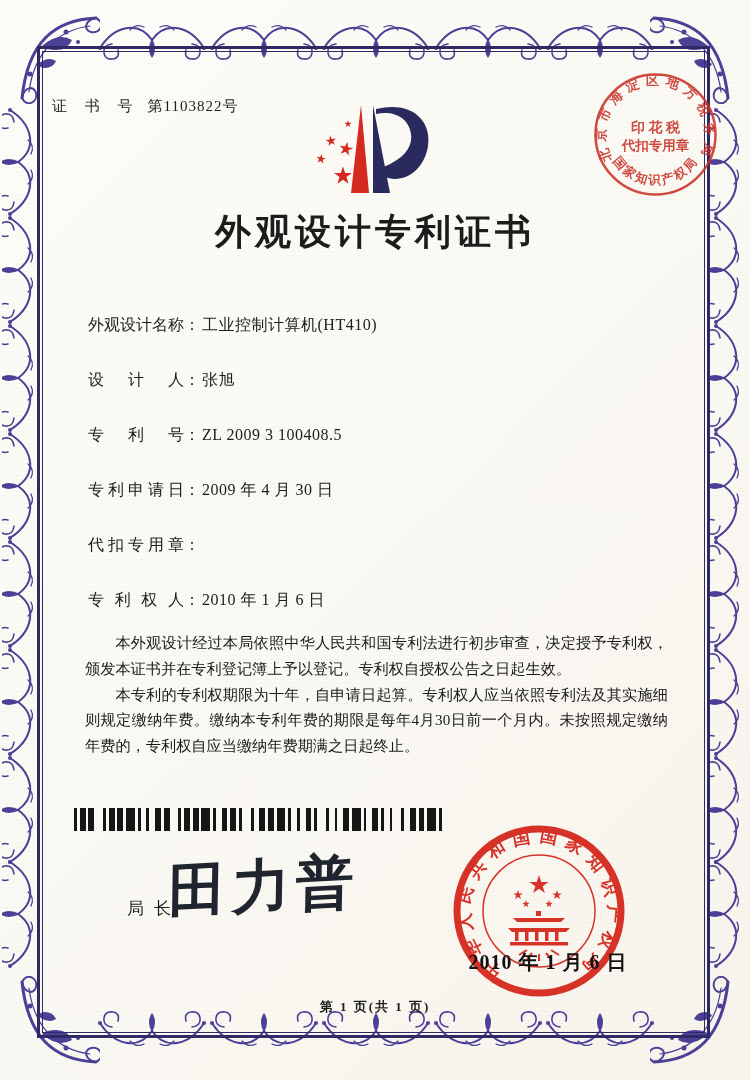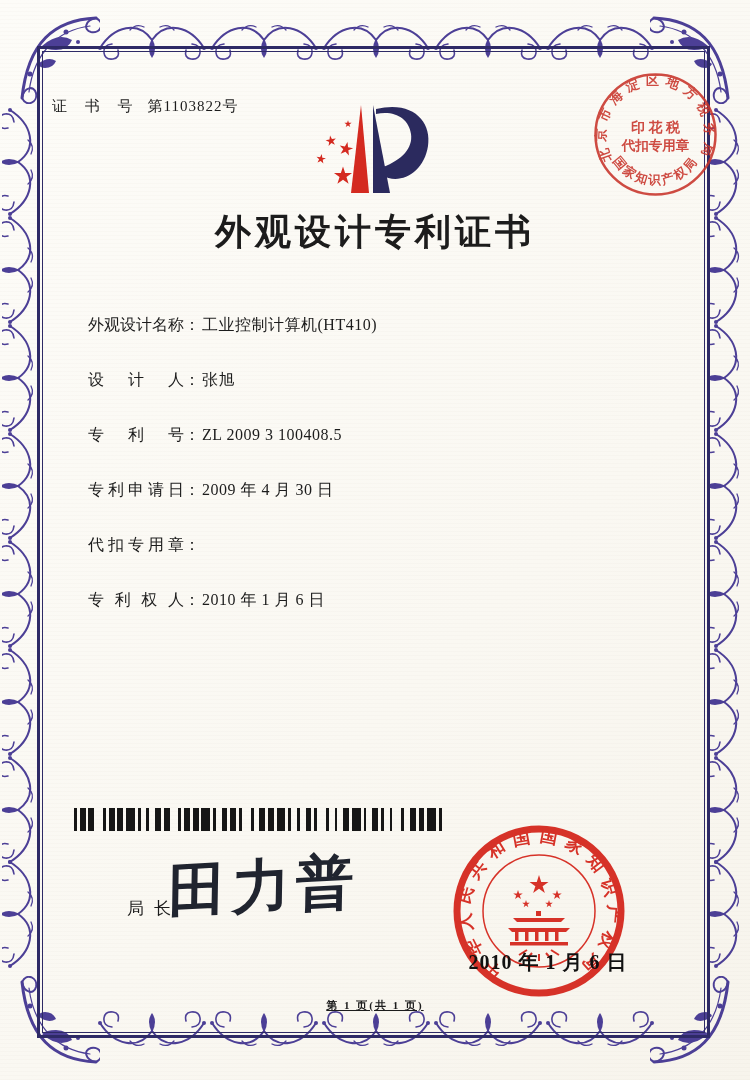--- a/index.html
+++ b/index.html
@@ -45,21 +45,21 @@
   
   .sig-title{left:127px;top:897px;font-size:17px;letter-spacing:10px;}
   .sig-name{left:168px;top:848px;font-size:58px;font-weight:900;color:#20242f;
             transform:rotate(-3deg) skewX(-4deg);letter-spacing:6px;}
   
   .tax-stamp{left:583px;top:62px;opacity:.88;}
   .office-seal{left:449px;top:821px;opacity:.95;}
   .seal-date{left:458px;top:949px;width:180px;text-align:center;font-size:20px;font-weight:bold;
              letter-spacing:1px;color:#111;z-index:5;}
   
-  .footer{left:0;right:0;top:998px;text-align:center;font-size:11px;font-weight:bold;letter-spacing:2px;text-decoration:underline;}
+  .footer{left:0;right:0;top:998px;text-align:center;font-size:13px;font-weight:bold;letter-spacing:2px;}
   svg{display:block;}
 </style>
 </head>
 <body>
 
 <div class="paper"></div>
 
 <svg width="0" height="0" style="position:absolute" aria-hidden="true">
   <defs>
     <g id="star10">
@@ -212,20 +212,22 @@
       <span class="fcolon">：</span>
   </div>
   <div class="frow">
     <span class="flabel">专利权人</span>
       <span class="fcolon">：</span>
       <span class="fvalue">2010 年 1 月 6 日</span>
   </div>
 </div>
 
 <div class="abs paras">
+  <p>本外观设计经过本局依照中华人民共和国专利法进行初步审查，决定授予专利权，颁发本证书并在专利登记簿上予以登记。专利权自授权公告之日起生效。</p>
+  <p>本专利的专利权期限为十年，自申请日起算。专利权人应当依照专利法及其实施细则规定缴纳年费。缴纳本专利年费的期限是每年4月30日前一个月内。未按照规定缴纳年费的，专利权自应当缴纳年费期满之日起终止。</p>
 </div>
 
 <div class="abs barcode">
     <span style="width:2.90px;background:#161616"></span>
     <span style="width:2.90px;background:transparent"></span>
     <span style="width:5.80px;background:#161616"></span>
     <span style="width:2.90px;background:transparent"></span>
     <span style="width:5.80px;background:#161616"></span>
     <span style="width:8.69px;background:transparent"></span>
     <span style="width:2.90px;background:#161616"></span>

